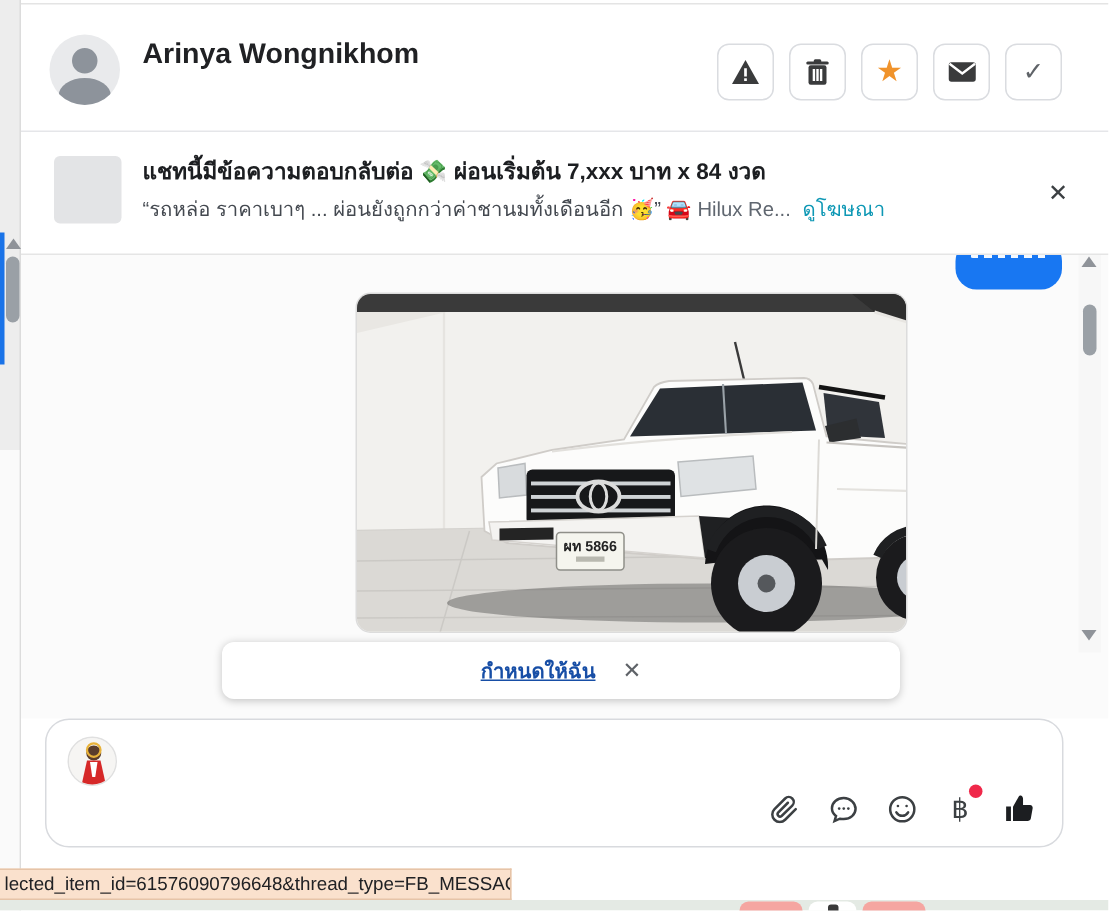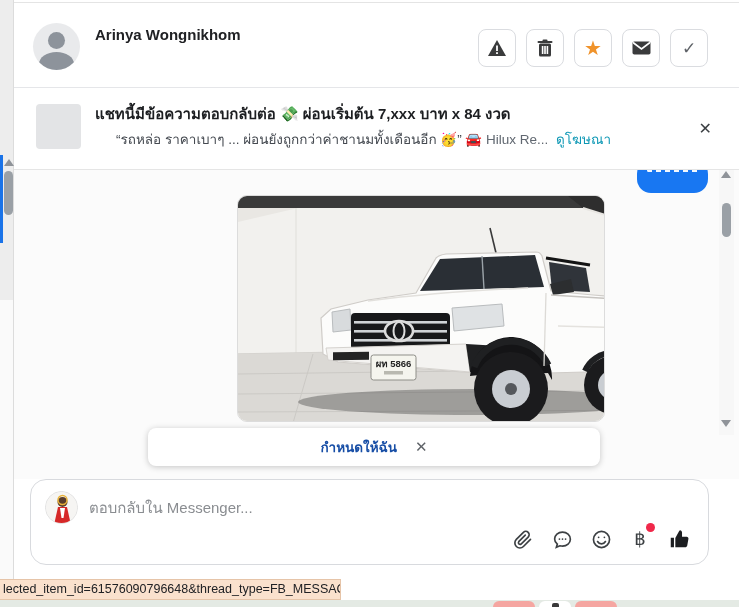--- a/index.html
+++ b/index.html
@@ -17,36 +17,36 @@
     border-left:5px solid transparent; border-right:5px solid transparent; border-bottom:7px solid #8f9399; z-index:5; }
   .mini-thumb { position:absolute; left:4px; top:171px; width:9px; height:44px; background:#9aa0a6; border-radius:5px; z-index:5; }
 
   
   .header { position:absolute; left:14px; top:2px; right:0; height:86px; background:#fff;
     border-top:1px solid #e4e4e4; border-bottom:1px solid #e5e6e9; }
   .avatar { position:absolute; left:19px; top:20px; width:47px; height:47px; border-radius:50%;
     background:#e9eaec; overflow:hidden; }
   .avatar .head { position:absolute; left:15px; top:9px; width:17px; height:17px; border-radius:50%; background:#8d939b; }
   .avatar .body { position:absolute; left:6px; top:29px; width:35px; height:24px; border-radius:50% 50% 0 0; background:#8d939b; }
-  .hdr-name { position:absolute; left:81px; top:23px; font-size:15px; font-weight:bold; color:#202124; }
+  .hdr-name { position:absolute; left:81px; top:23px; font-size:19px; font-weight:bold; color:#202124; }
   .hdr-sub { position:absolute; left:81px; top:47px; font-size:13px; color:#3c4043; cursor:pointer; }
   .hdr-sub .caret { font-size:10px; color:#202124; margin-left:4px; }
   .hdr-actions { position:absolute; right:31px; top:26px; display:flex; gap:10px; }
   .act-btn { width:38px; height:38px; border:1px solid #dadce0; border-radius:8px; background:#fff;
     display:flex; align-items:center; justify-content:center; cursor:pointer; }
   .act-btn svg { display:block; }
   .star-glyph { color:#f0932b; font-size:20px; line-height:1; }
   .check-glyph { color:#5f6368; font-size:17px; font-weight:bold; }
 
   
   .banner { position:absolute; left:14px; top:89px; right:0; height:81px; background:#fff;
     border-bottom:1px solid #e5e5e5; z-index:4;text-decoration:underline; }
   .banner-thumb { position:absolute; left:22px; top:15px; width:45px; height:45px; border-radius:4px; background:#e3e4e6; }
   .banner-title { position:absolute; left:81px; top:13px; font-size:15px; font-weight:bold; color:#1c1e21; white-space:nowrap; }
-  .banner-sub { position:absolute; left:81px; top:39px; font-size:13.5px; color:#444950; white-space:nowrap;margin-left:21px; }
+  .banner-sub { position:absolute; left:81px; top:39px; font-size:13.5px; color:#444950; white-space:nowrap; }
   .banner-sub .ref { color:#606770; }
   .banner-link { color:#0e98b5; text-decoration:none; margin-left:4px; cursor:pointer; }
   .banner-close { position:absolute; right:27px; top:30px; font-size:16px; color:#3c4043; cursor:pointer; }
 
   
   .chat-area { position:absolute; left:14px; top:170px; right:0; height:309px; background:#fbfbfb; }
   .bubble-clipped { position:absolute; left:623px; top:-10px; width:71px; height:33px; background:#1877f2;
     border-radius:14px; z-index:1; overflow:hidden; }
   .bubble-clipped .glyph-sliver { position:absolute; left:10px; right:10px; top:9px; height:3px;
     background:repeating-linear-gradient(90deg,#fff 0 5px,transparent 5px 9px); opacity:.95; border-radius:2px; }
@@ -63,21 +63,21 @@
   .v-scroll .arr-up { position:absolute; left:2px; top:8px; width:0; height:0;
     border-left:5px solid transparent; border-right:5px solid transparent; border-bottom:7px solid #8f9399; }
   .v-scroll .thumb { position:absolute; left:3px; top:40px; width:9px; height:34px; background:#9aa0a6; border-radius:5px; }
   .v-scroll .arr-dn { position:absolute; left:2px; bottom:8px; width:0; height:0;
     border-left:5px solid transparent; border-right:5px solid transparent; border-top:7px solid #8f9399; }
 
   
   .assign-prompt { position:absolute; left:148px; top:428px; width:452px; height:38px; background:#fff;
     border-radius:8px; box-shadow:0 1px 6px rgba(0,0,0,.22); display:flex; align-items:center;
     justify-content:center; gap:12px; z-index:7; font-size:13.5px; color:#3c4043; }
-  .assign-link { color:#174ea6; font-weight:bold; cursor:pointer; white-space:nowrap; }
+  .assign-link { color:#174ea6; font-weight:bold; text-decoration:underline; cursor:pointer; white-space:nowrap; }
   .assign-close { font-size:15px; color:#5f6368; cursor:pointer; margin-left:6px; }
 
   
   .composer { position:absolute; left:30px; top:479px; width:679px; height:86px; background:#fff;
     border:1.5px solid #d8dade; border-radius:16px; z-index:3; }
   .composer-avatar { position:absolute; left:14px; top:11px; width:33px; height:33px; border-radius:50%;
     background:#f1f1f1; border:1px solid #e0e0e0; overflow:hidden; }
   .composer-input { position:absolute; left:58px; top:13px; width:420px; height:28px; border:none; outline:none;
     font-family:inherit; font-size:15px; color:#1c1e21; background:transparent; }
   .composer-input::placeholder { color:#8a8d91; opacity:1; }
@@ -254,21 +254,20 @@
 <div class="composer">
   <div class="composer-avatar">
     <svg width="33" height="33" viewBox="0 0 33 33">
       <rect width="33" height="33" fill="#f6f5f3"></rect>
       <circle cx="16.5" cy="10" r="5" fill="#5a3d2b"></circle>
       <circle cx="16.5" cy="8" r="4.5" fill="none" stroke="#e8b23a" stroke-width="1.5"></circle>
       <path d="M8,33 L12,15 L21,15 L25,33 Z" fill="#d62828"></path>
       <path d="M14,16 L19,16 L17.5,26 L15.5,26 Z" fill="#fff"></path>
     </svg>
   </div>
-  <input class="composer-input" type="text" placeholder="ตอบกลับใน Messenger..." style="">
   <div class="composer-icons">
     <div class="cicon">
       <svg width="20" height="20" viewBox="0 0 24 24" fill="none" stroke="#3c4043" stroke-width="2" stroke-linecap="round">
         <path d="M21 12.5l-8.5 8.5a6 6 0 0 1-8.5-8.5L12.5 4a4 4 0 0 1 5.7 5.7L9.7 18a2 2 0 0 1-2.8-2.8l7.8-7.8"></path>
       </svg>
     </div>
     <div class="cicon">
       <svg width="21" height="21" viewBox="0 0 24 24" fill="none" stroke="#3c4043" stroke-width="1.9">
         <path d="M12 3.5c-5 0-9 3.4-9 7.8 0 2.4 1.2 4.5 3.1 5.9L5 21l4-1.8c1 .2 2 .3 3 .3 5 0 9-3.4 9-7.8s-4-8.2-9-8.2z"></path>
         <circle cx="8.5" cy="11.5" r="1" fill="#3c4043" stroke="none"></circle>

